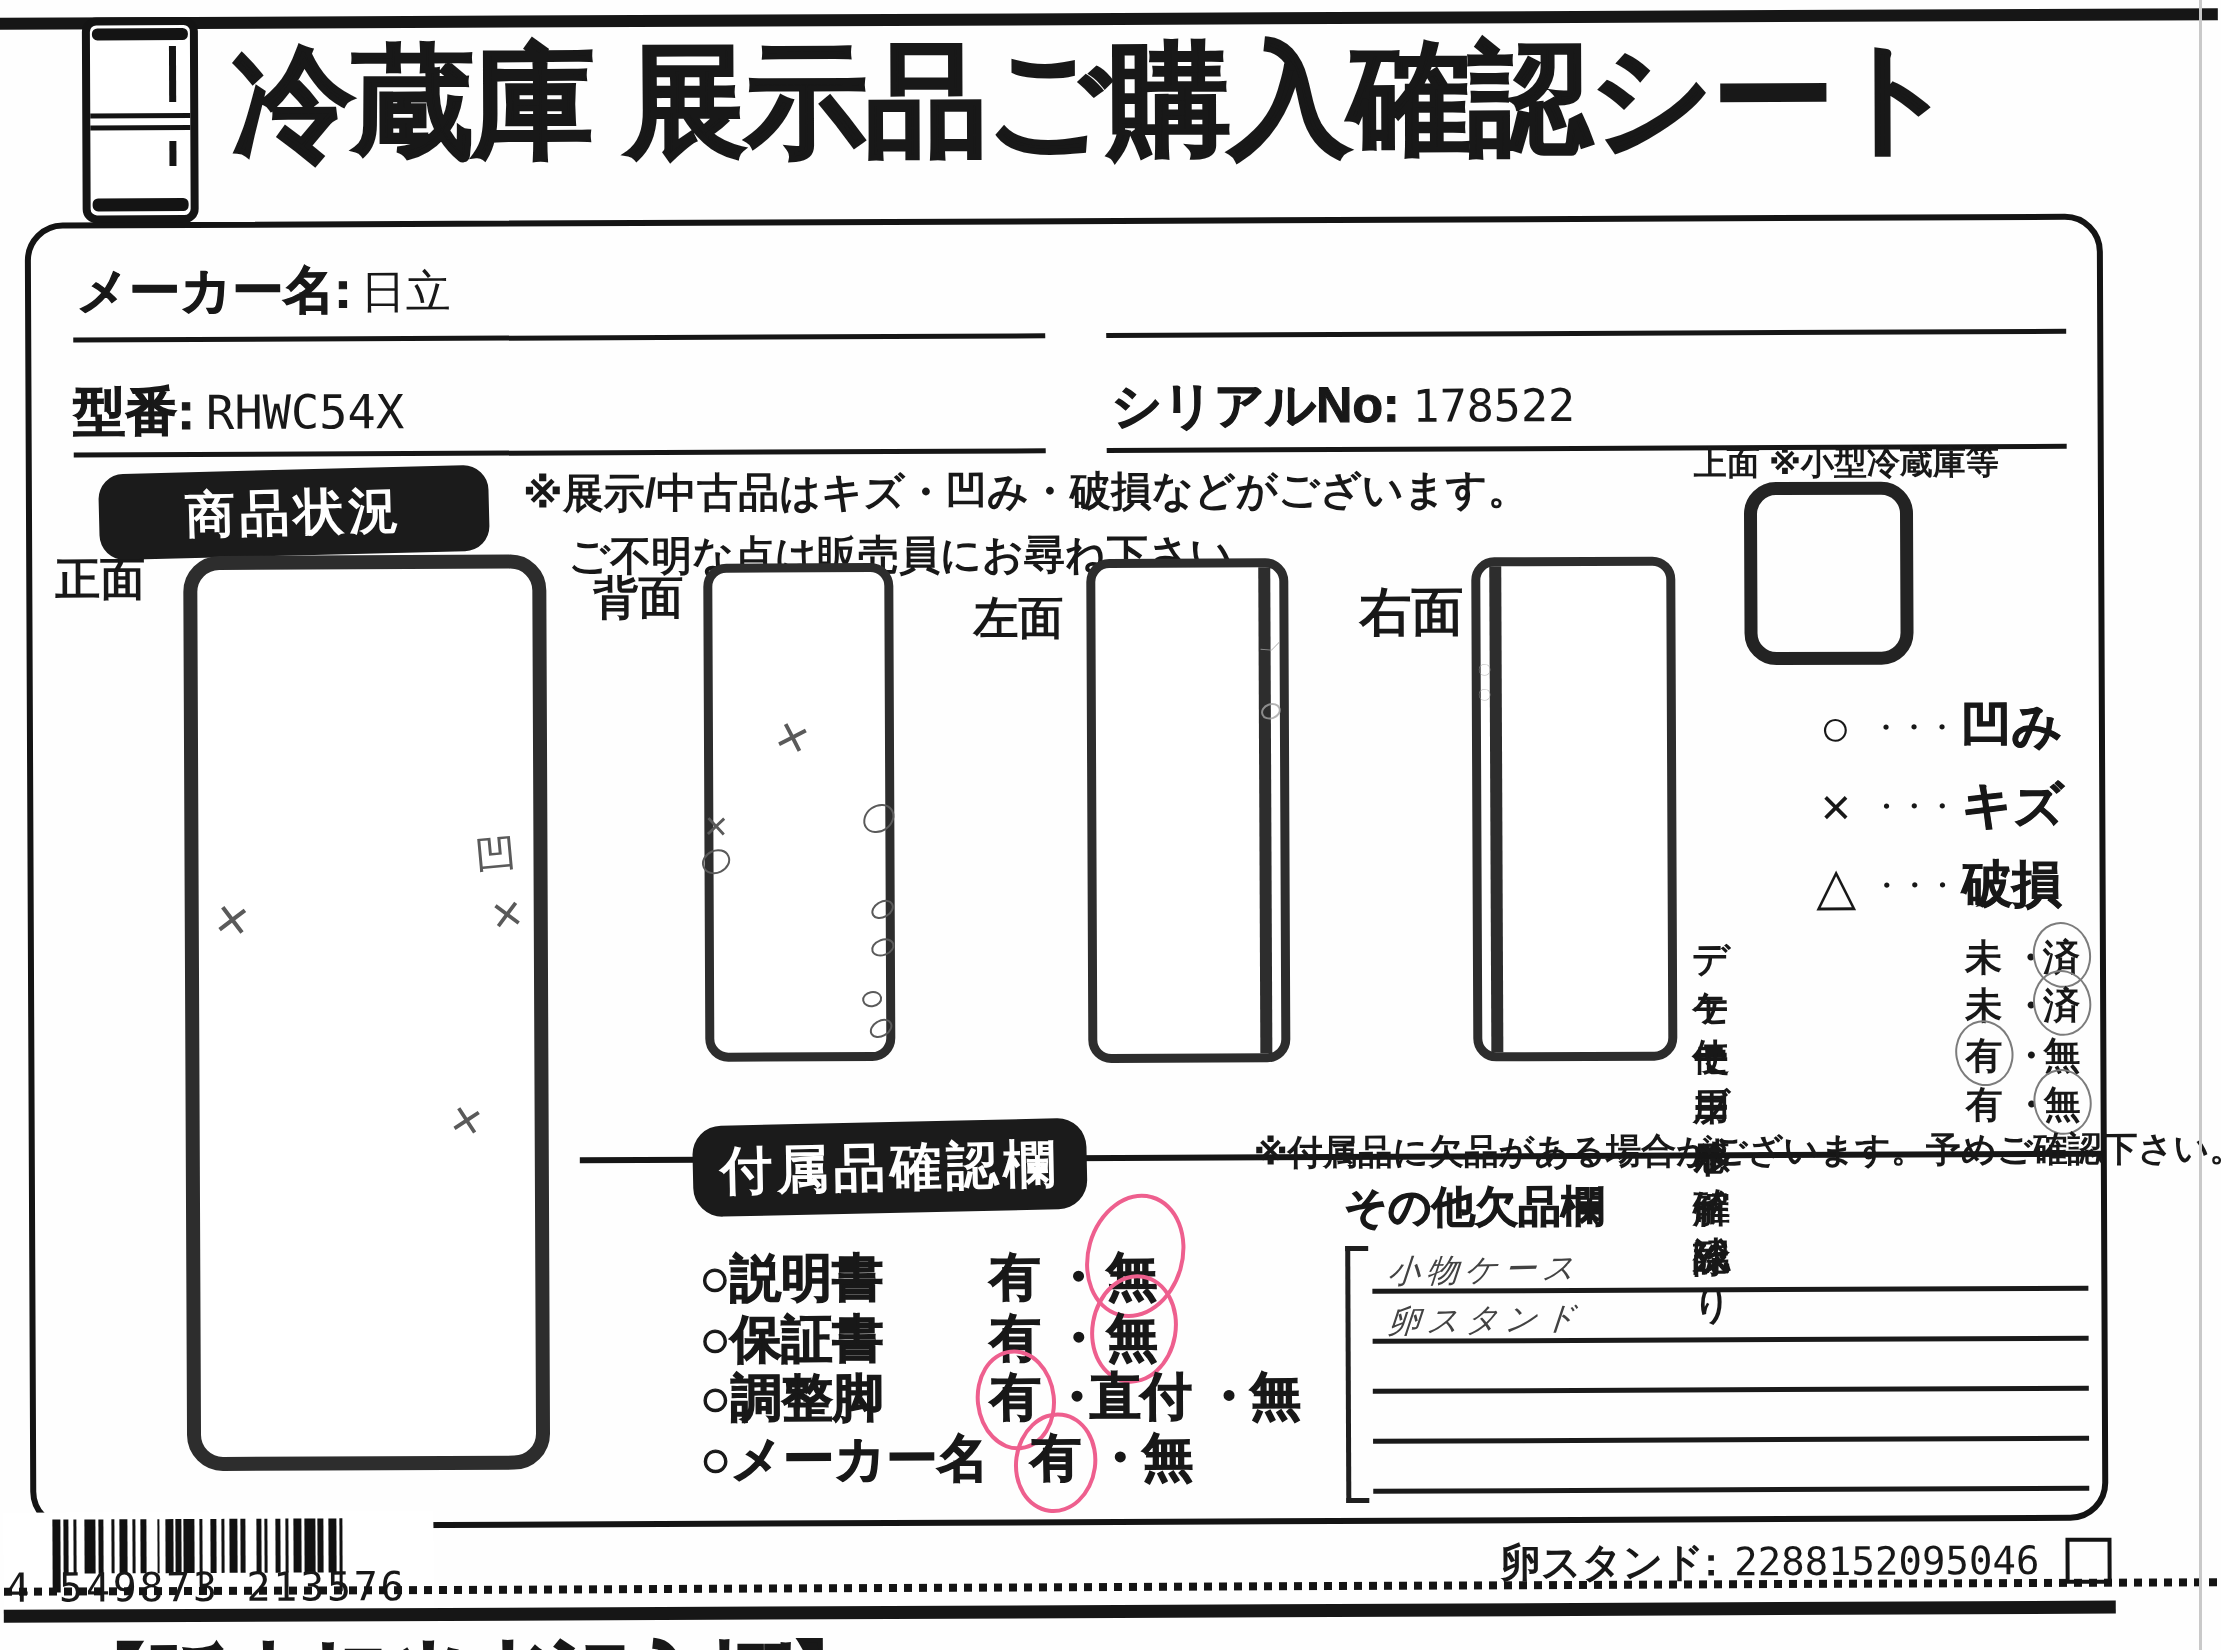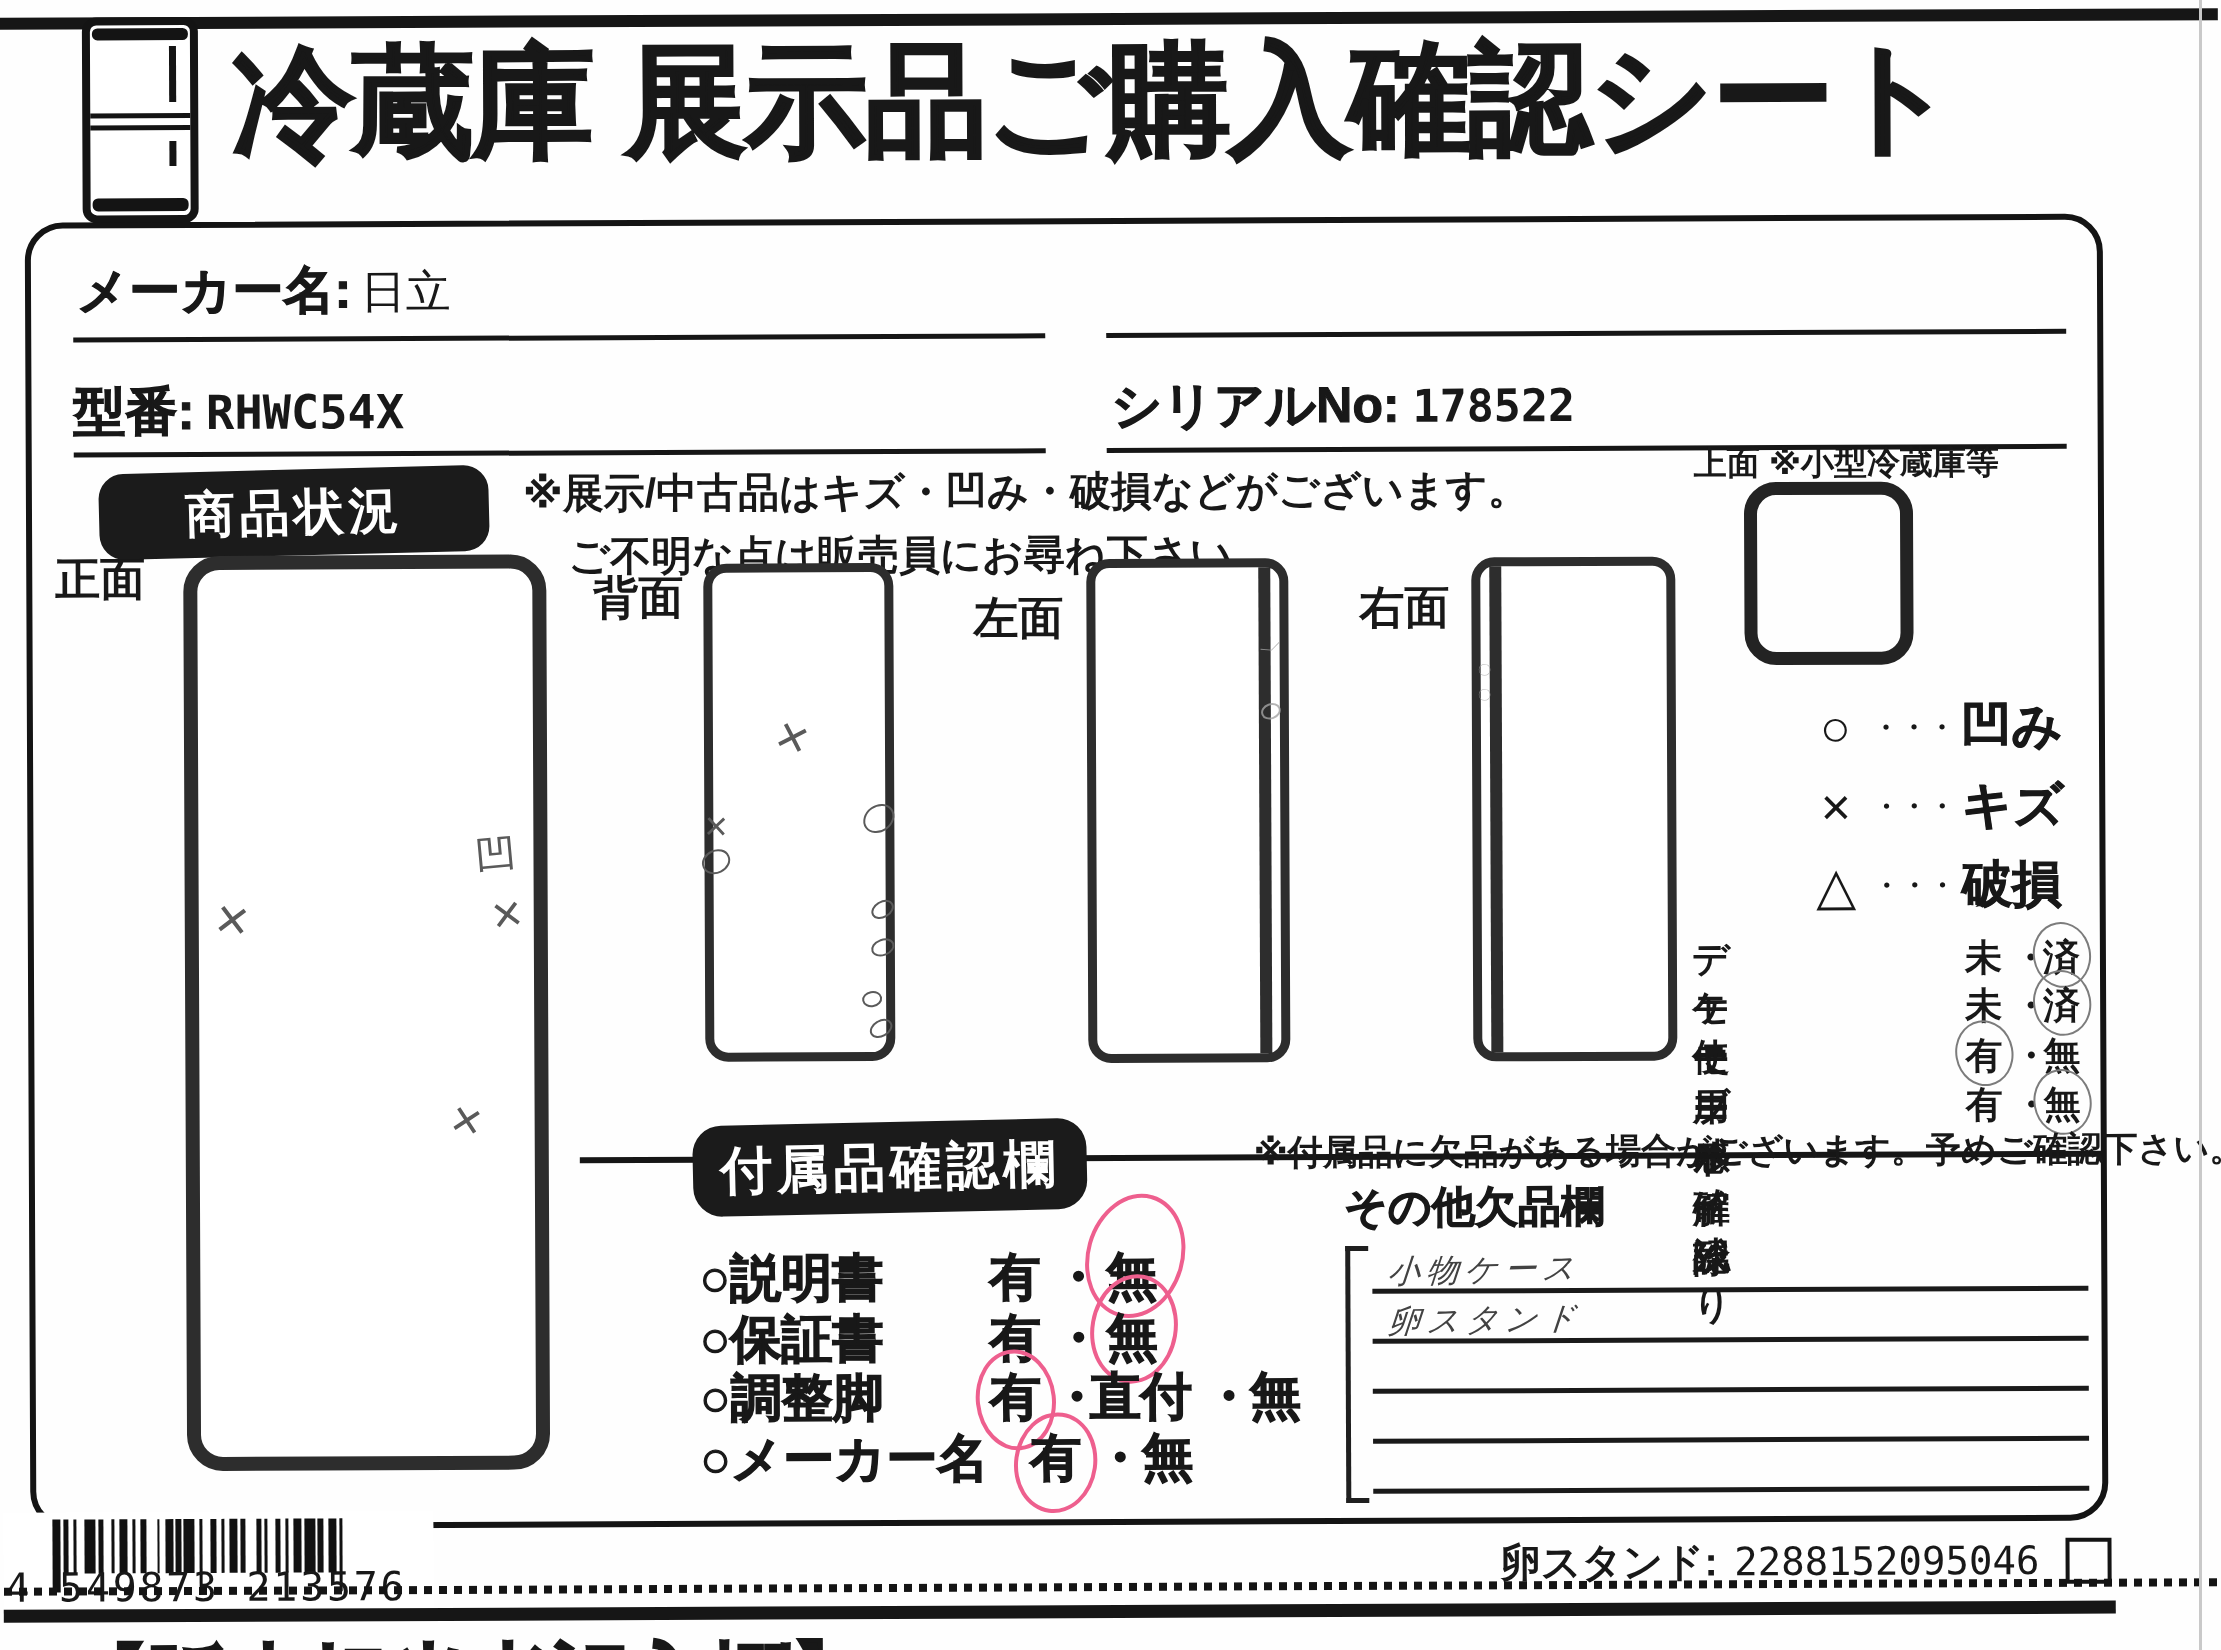--- a/index.html
+++ b/index.html
@@ -5,21 +5,21 @@
   html,body{margin:0;padding:0;background:#ffffff;}
   #sheet{
     position:relative;width:2221px;height:1651px;background:#fefefe;
     overflow:hidden;color:#181818;
     font-family:"Liberation Sans","DejaVu Sans",sans-serif;
   }
   .tilt{position:absolute;inset:0;transform:rotate(-0.25deg);transform-origin:50% 45%;}
   .abs{position:absolute;}
   .heavy{font-weight:900;-webkit-text-stroke:1.1px currentColor;}
   .xheavy{font-weight:900;-webkit-text-stroke:2.3px currentColor;letter-spacing:-1.8px;}
-  .mono{font-family:"DejaVu Sans Mono","Liberation Mono",monospace;font-weight:700;}
+  .mono{font-family:"DejaVu Sans Mono","Liberation Mono",monospace;font-weight:400;}
   .line{background:#161616;}
   .badge{
     background:#1b1b1b;color:#fff;border-radius:25px;display:flex;
     align-items:center;justify-content:center;font-weight:900;letter-spacing:4.5px;
   }
   .panel{border:9.9px solid #2d2d2d;border-radius:23px;background:#fff;}
   .panel .inner-line{position:absolute;top:0;bottom:0;width:11.6px;background:#2d2d2d;}
   .legend-row{display:flex;align-items:center;height:79px;}
   .legend-sym{width:63px;font-size:52px;font-weight:500;text-align:center;}
   .legend-dots{font-size:27px;font-weight:700;letter-spacing:0.9px;margin:0 5.4px;}
@@ -106,21 +106,21 @@
   <div class="abs panel" style="left:184px;top:552px;width:335px;height:887px;border-width:14.3px;border-radius:36px;"></div>
 
   <div class="abs" style="left:594px;top:566px;font-size:45px;font-weight:600;">背面</div>
   <div class="abs panel" style="left:704px;top:562px;width:172px;height:480px;"></div>
 
   <div class="abs" style="left:974px;top:588px;font-size:45px;font-weight:600;">左面</div>
   <div class="abs panel" style="left:1087px;top:559px;width:184px;height:486px;">
     <div class="inner-line" style="right:9px;"></div>
   </div>
 
-  <div class="abs" style="left:1360px;top:579px;font-size:45px;font-weight:600;">右面</div>
+  <div class="abs" style="left:1360px;top:579px;font-size:52px;font-weight:600;">右面</div>
   <div class="abs panel" style="left:1472px;top:559px;width:186px;height:486px;">
     <div class="inner-line" style="left:9px;"></div>
   </div>
 
   <div class="abs" style="left:1804px;top:691px;">
     <div class="legend-row">
       <span class="legend-sym">○</span>
       <span class="legend-dots">・・・</span>
       <span class="legend-label">凹み</span>
     </div>

